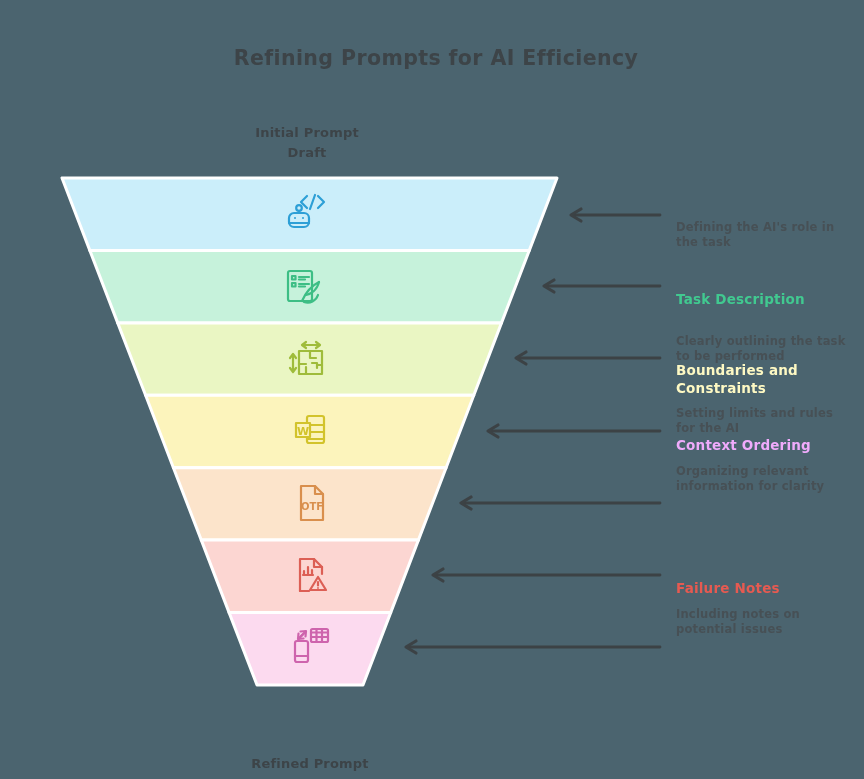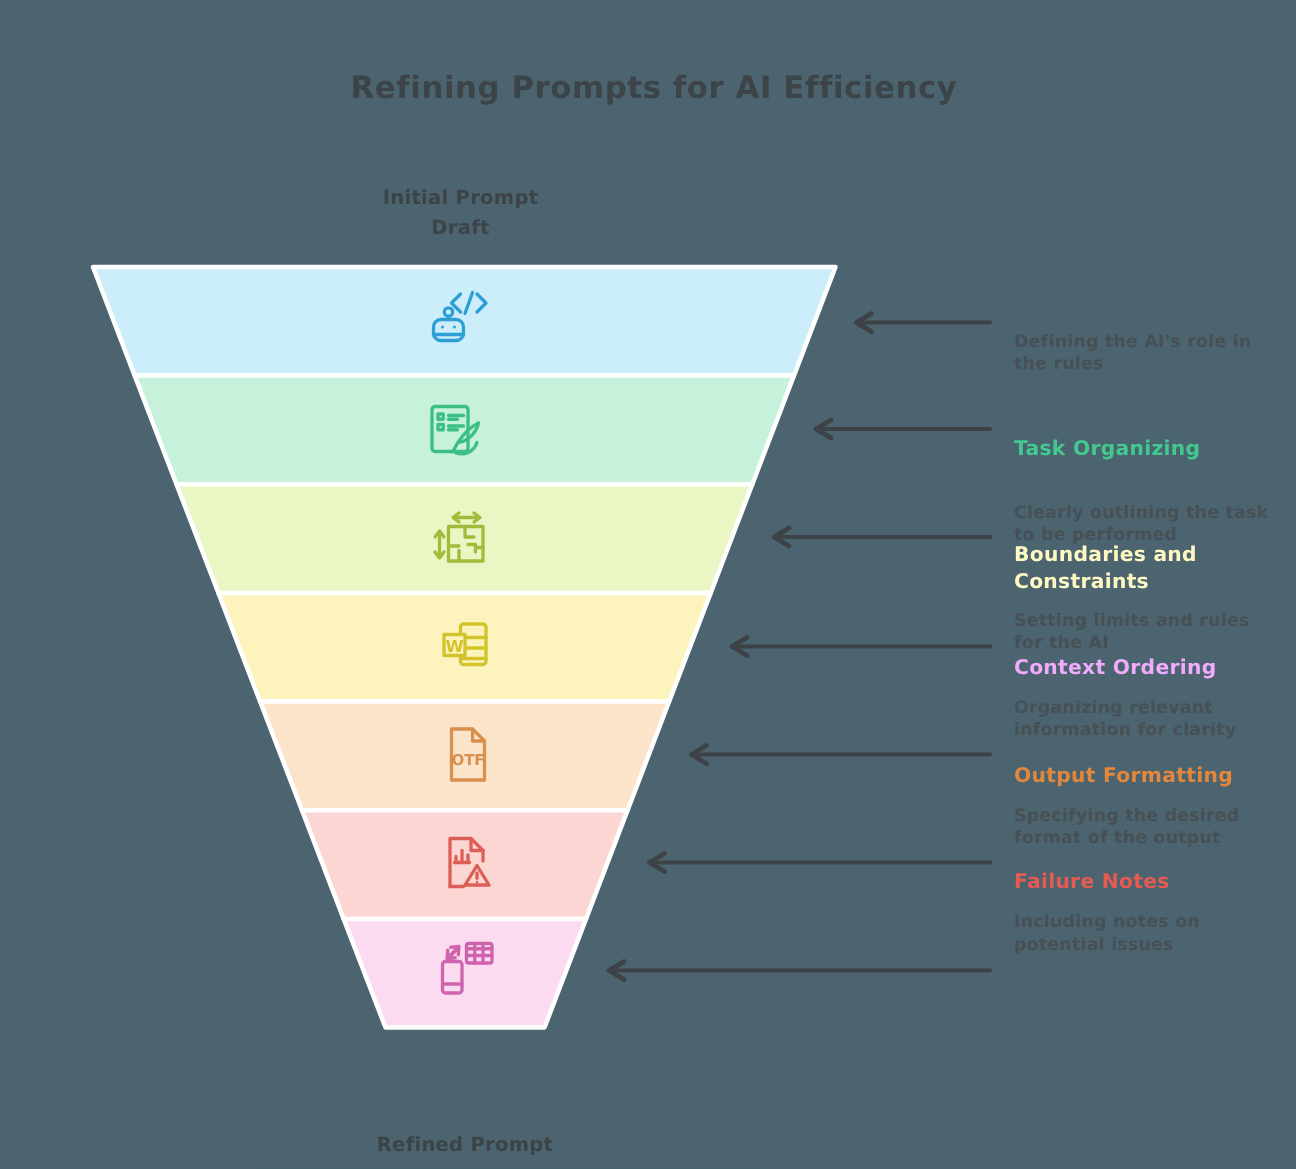--- a/index.html
+++ b/index.html
@@ -143,37 +143,33 @@
           <path d="M 443,569 L 433,575 L 443,581" stroke-width="3.2"></path>
       </g>
       <g stroke="currentColor" style="color: rgb(60, 66, 69);">
         <path d="M 408,647 H 660" stroke-width="2.8"></path>
           <path d="M 416,641 L 406,647 L 416,653" stroke-width="3.2"></path>
       </g>
     </g>
   </svg>
 
   <div class="stage-label" style="top:220px">
-    <div class="stage-desc" style="color: rgb(71, 80, 85);">Defining the AI's role in the rules</div>
+    <div class="stage-desc" style="color: rgb(71, 80, 85);">Defining the AI's role in the task</div>
   </div>
   <div class="stage-label" style="top:291px">
-    <div class="stage-title" style="color: rgb(65, 201, 144);">Task Organizing</div>
+    <div class="stage-title" style="color: rgb(65, 201, 144);">Task Description</div>
     <div class="stage-desc" style="color: rgb(71, 80, 85); margin-top: 25px;">Clearly outlining the task to be performed</div>
   </div>
   <div class="stage-label" style="top:362px">
     <div class="stage-title" style="color: #fef9c3;">Boundaries and Constraints</div>
     <div class="stage-desc" style="color: rgb(71, 80, 85);">Setting limits and rules for the AI</div>
   </div>
   <div class="stage-label" style="top:437px">
     <div class="stage-title" style="color: #f0abfc;">Context Ordering</div>
     <div class="stage-desc" style="color: rgb(71, 80, 85);">Organizing relevant information for clarity</div>
   </div>
-  <div class="stage-label" style="top:509px">
-    <div class="stage-title" style="color: rgb(226, 135, 60);">Output Formatting</div>
-    <div class="stage-desc" style="color: rgb(71, 80, 85);">Specifying the desired format of the output</div>
-  </div>
   <div class="stage-label" style="top:580px">
     <div class="stage-title" style="color: rgb(230, 90, 81);">Failure Notes</div>
     <div class="stage-desc" style="color: rgb(71, 80, 85);">Including notes on potential issues</div>
   </div>
 
   <div class="funnel-end-label bottom-label" style="color: rgb(61, 68, 72); margin-top: 24px;">Refined Prompt</div>
 </div>
 
 </body></html>

